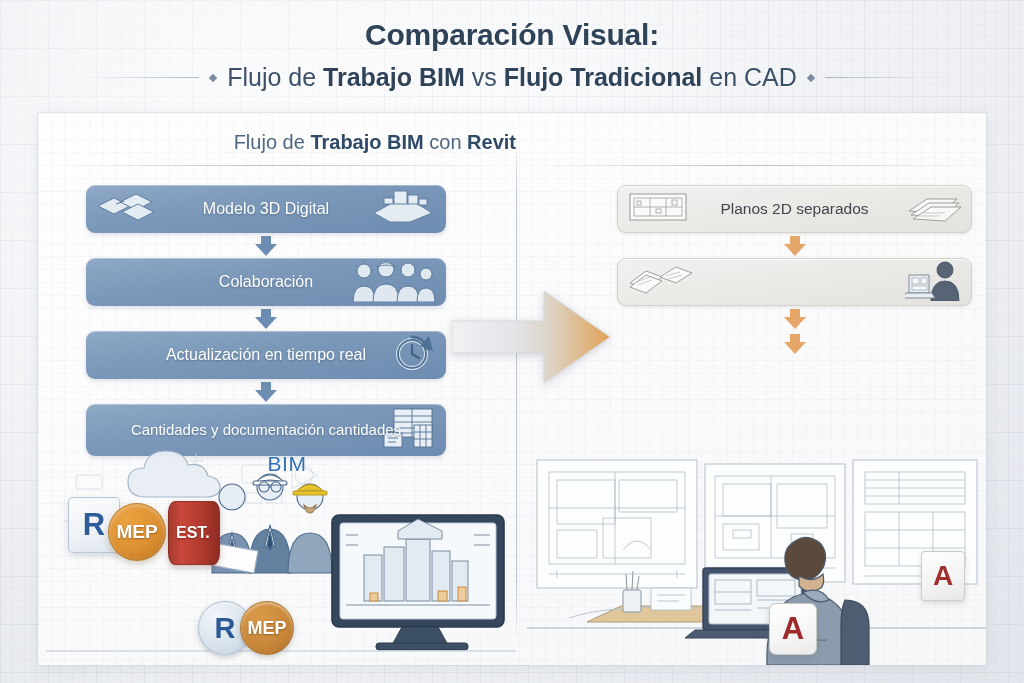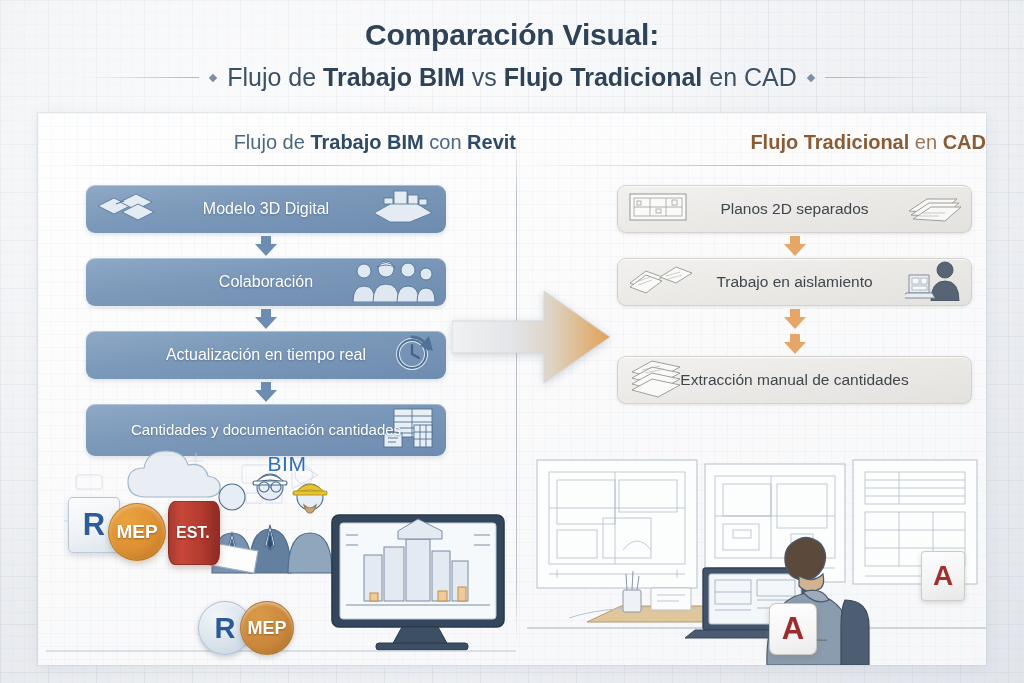--- a/index.html
+++ b/index.html
@@ -572,23 +572,20 @@
       </div>
 
       <div id="badges-bim">
         <div class="badge-circle" id="badge-revit-circle">R</div>
         <div class="badge-circle" id="badge-mep-circle">MEP</div>
       </div>
     </div>
 
     <div class="column" id="col-cad">
 
-      <div class="col-head" id="head-cad">
-        <span class="b">Flujo Tradicional</span><span> en </span><span class="b">CAD</span>
-      </div>
       <div class="col-underline" id="ul-cad"></div>
 
       <div class="steps" id="steps-cad">
 
         <div class="step">
           <span class="step-icon icon-left">
             <svg width="60" height="32" viewBox="0 0 60 32">
               <rect x="2" y="3" width="56" height="26" fill="#fbfbfa" stroke="#8f8f8a" stroke-width="1"></rect>
               <g stroke="#9a9a95" stroke-width="0.8" fill="none">
                 <rect x="6" y="7" width="48" height="18"></rect>
@@ -633,21 +630,20 @@
                 <polygon points="2,24 18,12 34,18 18,30"></polygon>
               </g>
               <g stroke="#a8a8a2" stroke-width="0.6">
                 <line x1="8" y1="19" x2="22" y2="14"></line>
                   <line x1="10" y1="22" x2="24" y2="17"></line>
                 <line x1="38" y1="13" x2="52" y2="9"></line>
                   <line x1="40" y1="16" x2="54" y2="12"></line>
               </g>
             </svg>
           </span>
-          <span class="label">Trabajo en aislamiento</span>
           <span class="step-icon icon-right">
             <svg width="56" height="42" viewBox="0 0 56 42">
               <g fill="#4a5a6c" stroke="#39475a" stroke-width="0.9">
                 <circle cx="40" cy="11" r="8"></circle>
                 <path d="M26 42 q0-20 14-20 q14 0 14 20 z"></path>
               </g>
               <g fill="#e9eef3" stroke="#6b7b8c" stroke-width="0.9">
                 <polygon points="4,16 24,16 24,34 4,34"></polygon>
                 <polygon points="1,34 27,34 30,39 -2,39"></polygon>
               </g>
@@ -668,37 +664,20 @@
         </div>
 
 
         <div class="gap">
           <span class="down-arrow arrow-orange">
             <span class="stem"></span>
               <span class="head"></span>
           </span>
         </div>
 
-        <div class="step">
-          <span class="step-icon icon-left">
-            <svg width="60" height="40" viewBox="0 0 60 40">
-              <g fill="#fbfbfa" stroke="#8d8d88" stroke-width="0.9">
-                <polygon points="4,14 24,3 52,9 30,21"></polygon>
-                <polygon points="4,20 24,9 52,15 30,27"></polygon>
-                <polygon points="4,26 24,15 52,21 30,33"></polygon>
-                <polygon points="4,32 24,21 52,27 30,39"></polygon>
-              </g>
-              <g stroke="#a8a8a2" stroke-width="0.6">
-                <line x1="14" y1="12" x2="32" y2="8"></line>
-                  <line x1="17" y1="15" x2="36" y2="11"></line>
-              </g>
-            </svg>
-          </span>
-          <span class="label">Extracción manual de cantidades</span>
-        </div>
       </div>
 
       <div class="illus" id="illus-cad">
         <svg width="460" height="215" viewBox="0 0 460 215">
 
           <g fill="#fcfdfd" stroke="#b4bfca" stroke-width="1">
             <rect x="10" y="10" width="160" height="128"></rect>
             <rect x="178" y="14" width="140" height="118"></rect>
             <rect x="326" y="10" width="124" height="124"></rect>
           </g>

